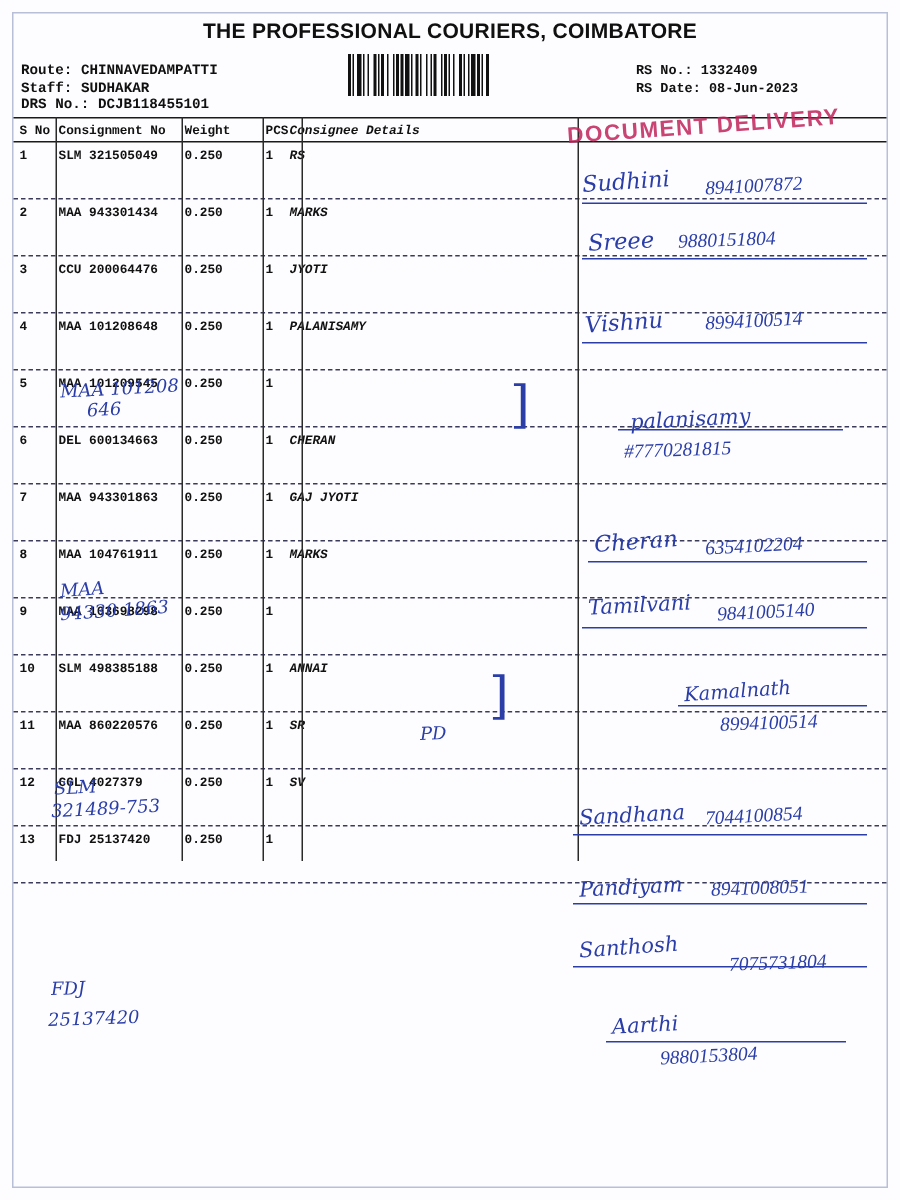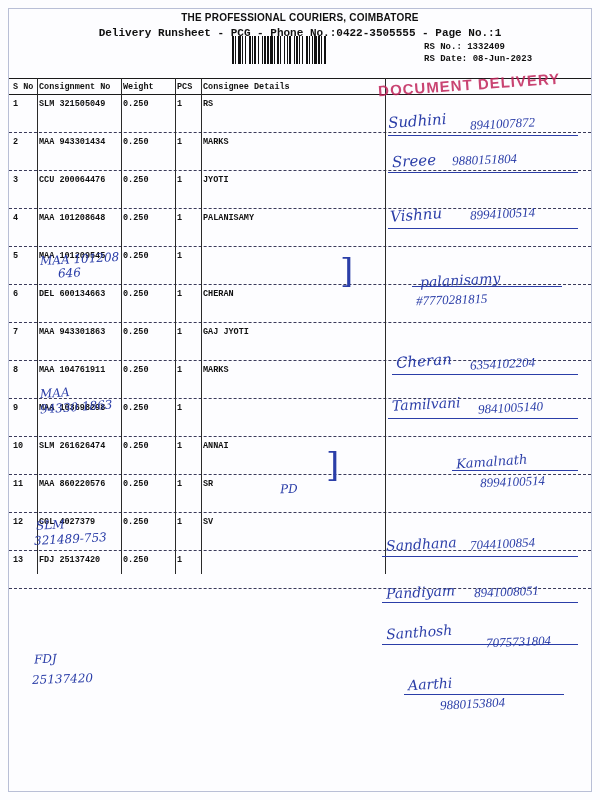--- a/index.html
+++ b/index.html
@@ -32,21 +32,21 @@
     background: #fdfdff;
   }
   .title {
     position: absolute;
     top: 12px;
     left: 0;
     width: 600px;
     text-align: center;
     font-family: "Liberation Sans", sans-serif;
     font-weight: bold;
-    font-size: 10px;
+    font-size: 14px;
     letter-spacing: 0.2px;
     color: #101010;
   }
   .subtitle {
     position: absolute;
     top: 27px;
     left: 0;
     width: 600px;
     text-align: center;
     font-family: "Liberation Mono", monospace;
@@ -110,21 +110,21 @@
   .thead .cell, .trow .cell {
     position: absolute;
     top: 3px;
     white-space: nowrap;
     overflow: hidden;
   }
   .c0 { left: 4px;   width: 26px; }
   .c1 { left: 30px;  width: 82px; }
   .c2 { left: 114px; width: 50px; }
   .c3 { left: 168px; width: 26px; }
-  .c4 { left: 194px; width: 180px; }
+  .c4 { left: 184px; width: 180px; font-style: italic; }
   .c5 { left: 378px; width: 200px; }
 
   .vline {
     position: absolute;
     top: 0;
     width: 0;
     border-left: 1px solid #2a2a2a;
   }
   .trow {
     position: relative;
@@ -177,22 +177,35 @@
     height: 1px;
   }
 </style>
 </head>
 <body>
 
 <div class="sheet">
   <div class="page-border"></div>
 
   <div class="title">THE PROFESSIONAL COURIERS, COIMBATORE</div>
-  <div class="subtitle">Delivery Runsheet - PCG - Phone No.:0422-3505555 - Page No.:1</div>
-
+
+  <div class="meta-left">
+    <div class="meta-row">
+      <span class="k">Route:</span>
+      <span>CHINNAVEDAMPATTI</span>
+    </div>
+    <div class="meta-row">
+      <span class="k">Staff:</span>
+      <span>SUDHAKAR</span>
+    </div>
+    <div class="meta-row">
+      <span class="k">DRS No.:</span>
+      <span>DCJB118455101</span>
+    </div>
+  </div>
 
   <div class="barcode">
     <div class="bars" id="barcode-bars">
         <i style="width:2px;"></i>
         <i style="width:1px; background:transparent;"></i>
         <i style="width:1px;"></i>
         <i style="width:2px; background:transparent;"></i>
         <i style="width:3px;"></i>
         <i style="width:1px; background:transparent;"></i>
         <i style="width:1px;"></i>
@@ -339,21 +352,21 @@
         <div class="trow" style="height:37px">
           <span class="cell c0">9</span>
           <span class="cell c1">MAA 103698298</span>
           <span class="cell c2">0.250</span>
           <span class="cell c3">1</span>
           <span class="cell c4"></span>
           <span class="cell c5"></span>
         </div>
         <div class="trow" style="height:37px">
           <span class="cell c0">10</span>
-          <span class="cell c1">SLM 261626474</span>
+          <span class="cell c1">SLM 498385188</span>
           <span class="cell c2">0.250</span>
           <span class="cell c3">1</span>
           <span class="cell c4">ANNAI</span>
           <span class="cell c5"></span>
         </div>
         <div class="trow" style="height:37px">
           <span class="cell c0">11</span>
           <span class="cell c1">MAA 860220576</span>
           <span class="cell c2">0.250</span>
           <span class="cell c3">1</span>

